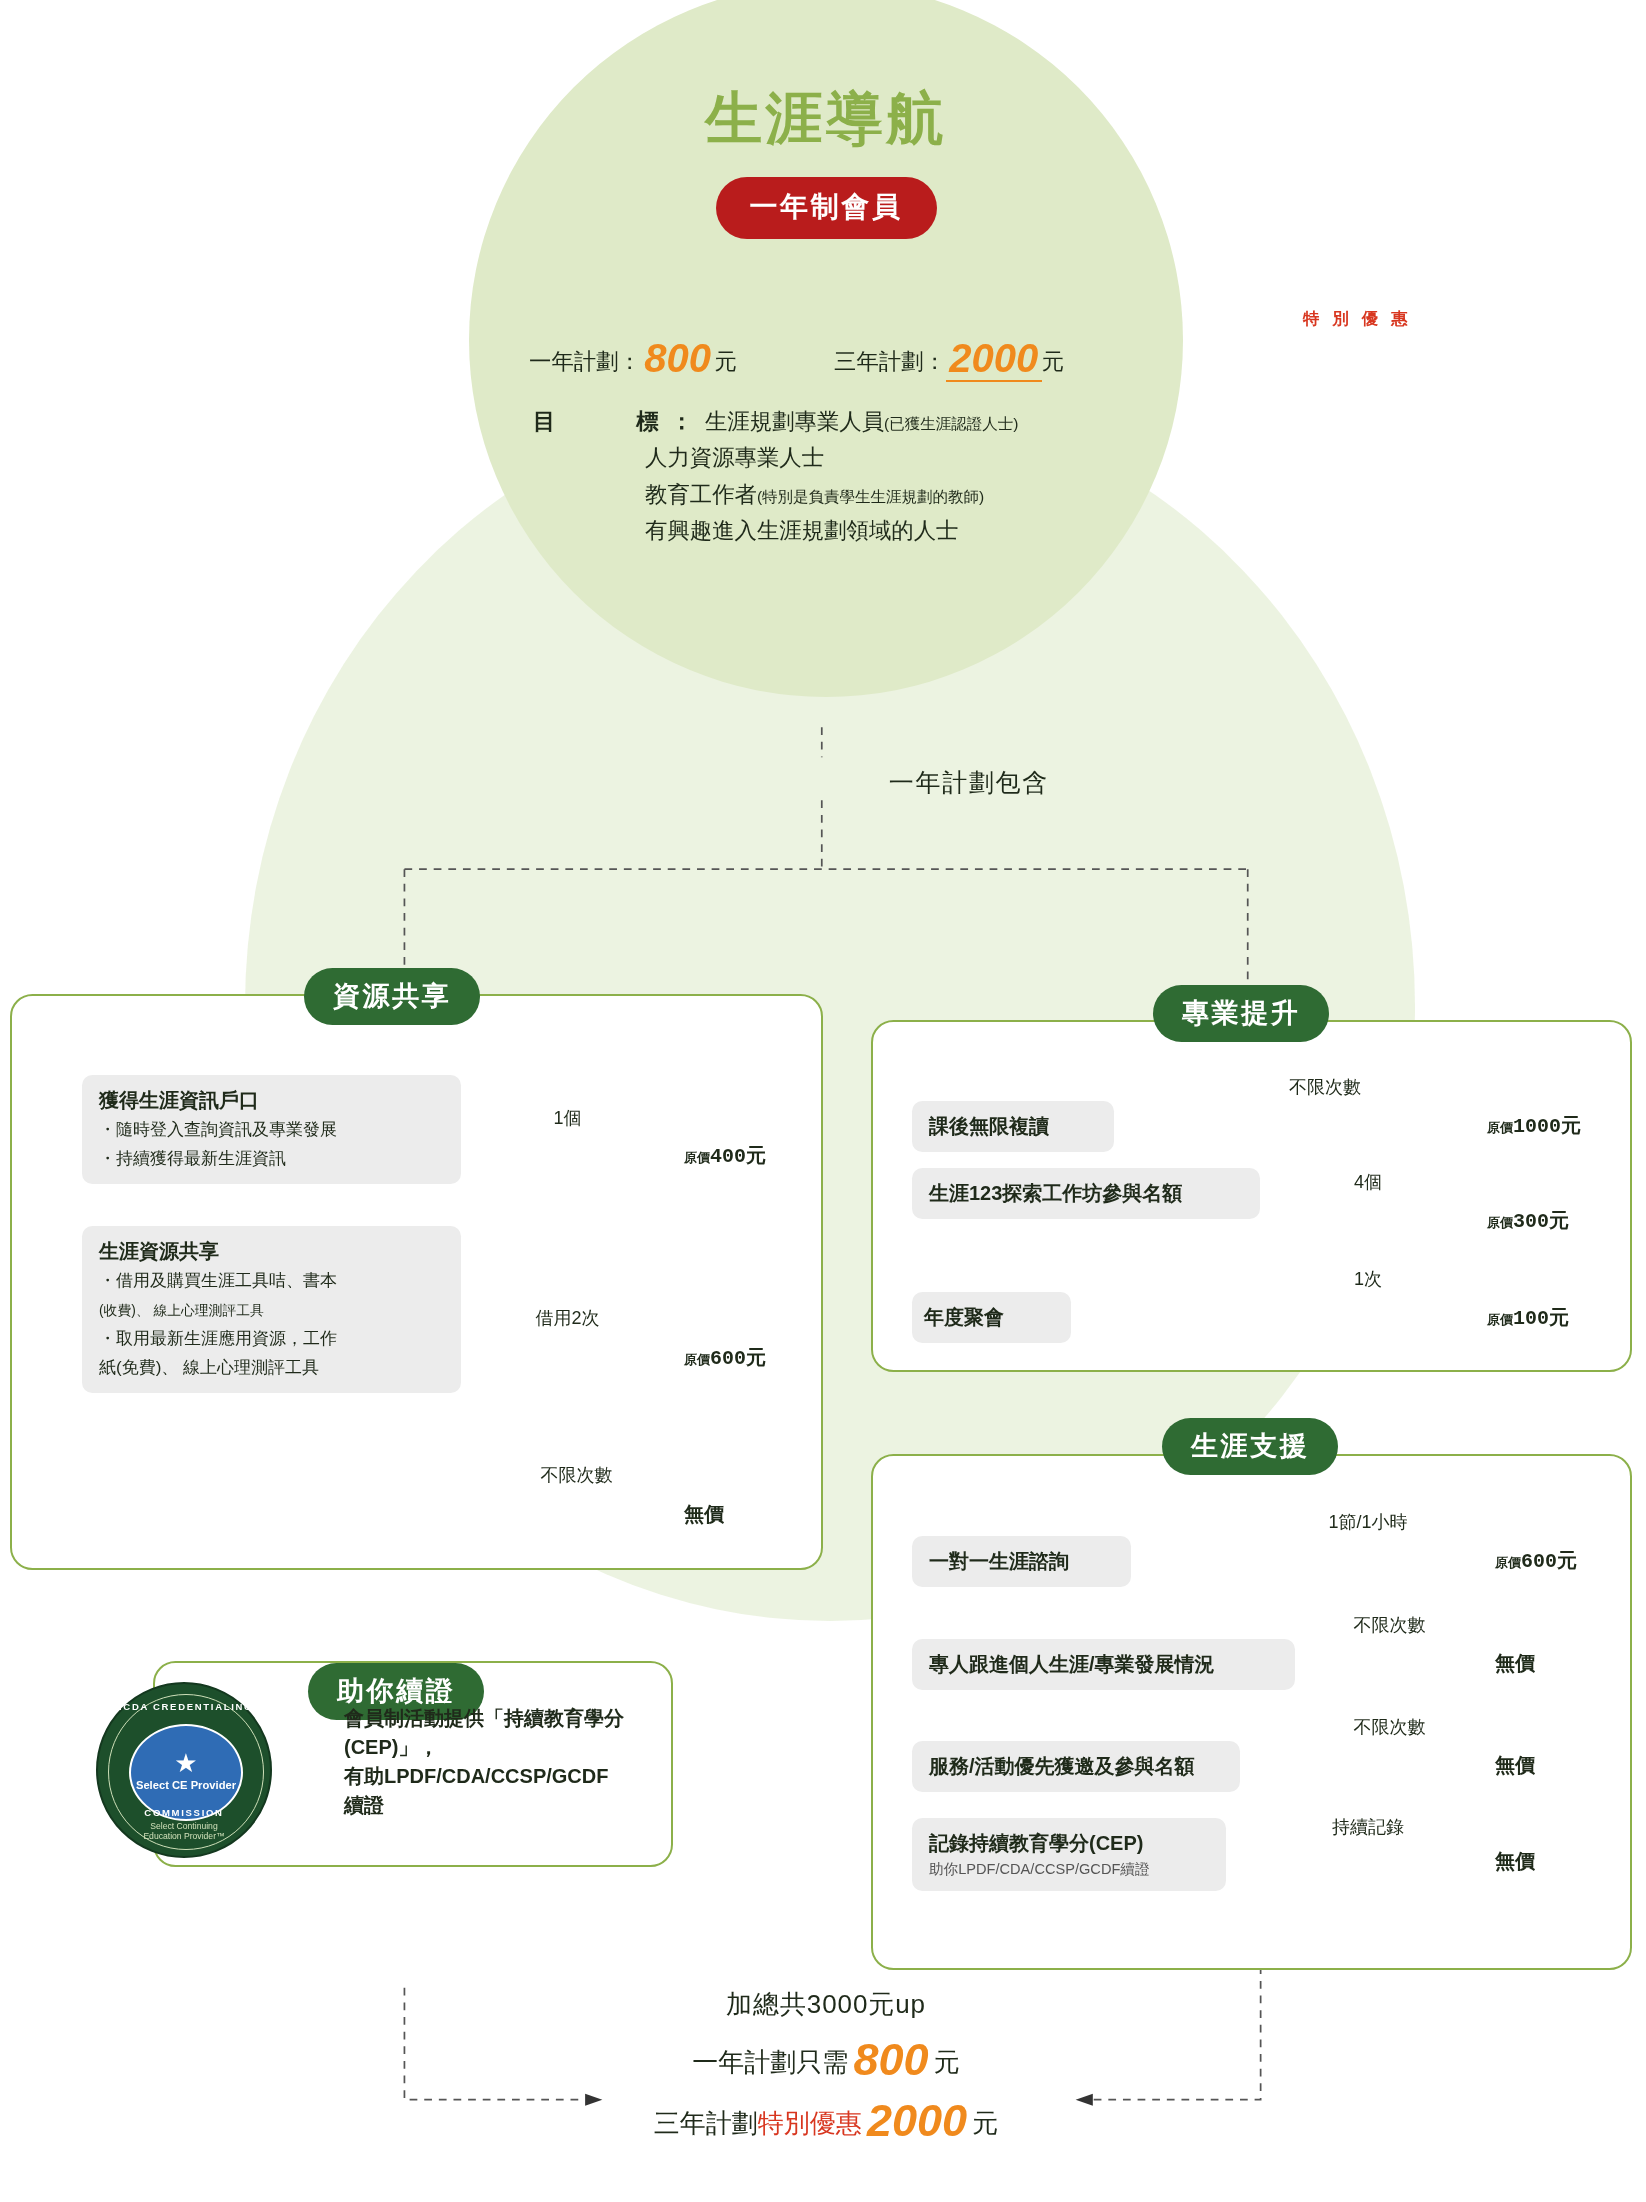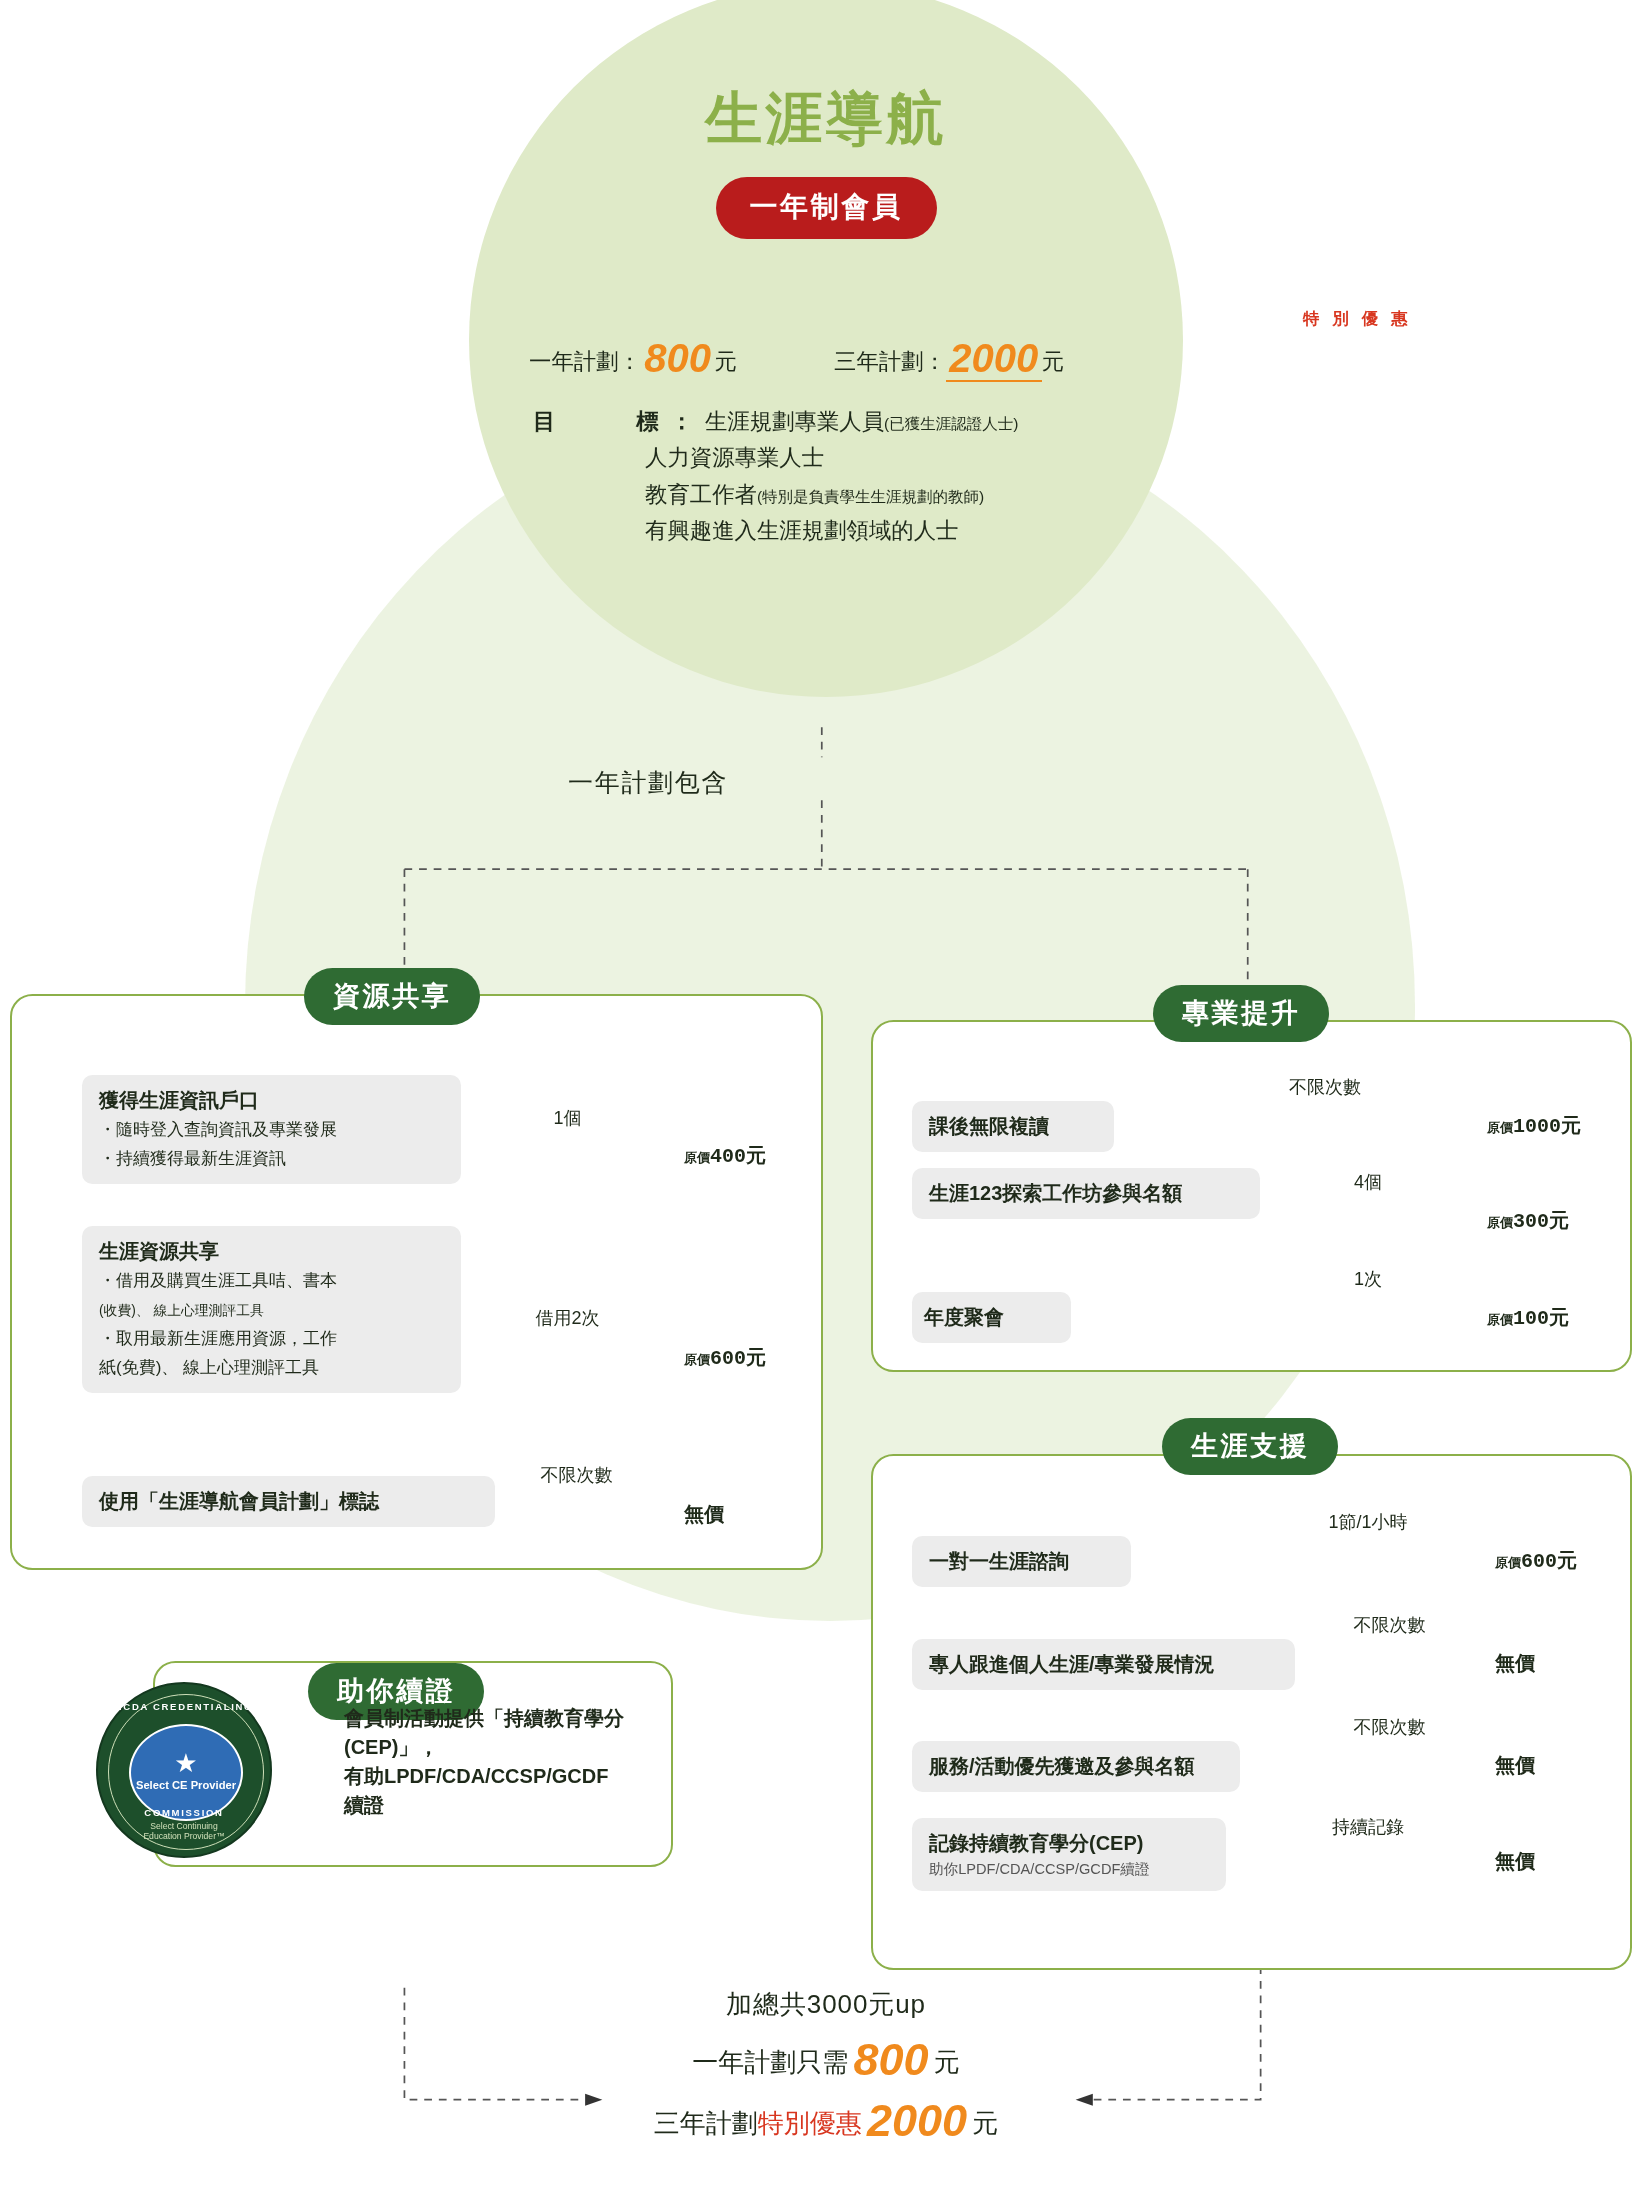--- a/index.html
+++ b/index.html
@@ -121,24 +121,24 @@
   }
   .targets .small {
     font-size: 15.5px;
   }
   .t-line { white-space: nowrap; }
   .t-indent { padding-left: 112px; }
 
   
   .include-label {
     position: absolute;
-    left: 568px;
+    left: 602px;
     top: 766px;
     width: 447px;
-    text-align: left;
+    text-align: right;
     font-size: 25px;
     letter-spacing: 1.7px;
   }
 
   
   .connectors {
     position: absolute;
     left: 0; top: 0;
     width: 1647px;
     height: 2203px;
@@ -414,23 +414,20 @@
     </div>
     <div class="item-sub">
       <span>紙(免費)、 線上心理測評工具</span>
     </div>
   </div>
   <div class="qty" style="left:490px; top:1306px; width:155px;">借用2次</div>
   <div class="price-end" style="left:684px; top:1344px;">
     <span class="orig">原價</span><span>600元</span>
   </div>
 
-  <div class="item" style="left:82px; top:1476px; width:413px;">
-    <div class="item-title">使用「生涯導航會員計劃」標誌</div>
-  </div>
   <div class="qty" style="left:495px; top:1463px; width:163px;">不限次數</div>
   <div class="price-end" style="left:684px; top:1501px;">
     <span class="orig"></span><span>無價</span>
   </div>
 
   <div class="card" style="left:871px; top:1020px; width:757px; height:348px;"></div>
   <div class="card-title" style="left:1153px; top:985px;">專業提升</div>
 
   <div class="item" style="left:912px; top:1101px; width:202px;">
     <div class="item-title">課後無限複讀</div>

